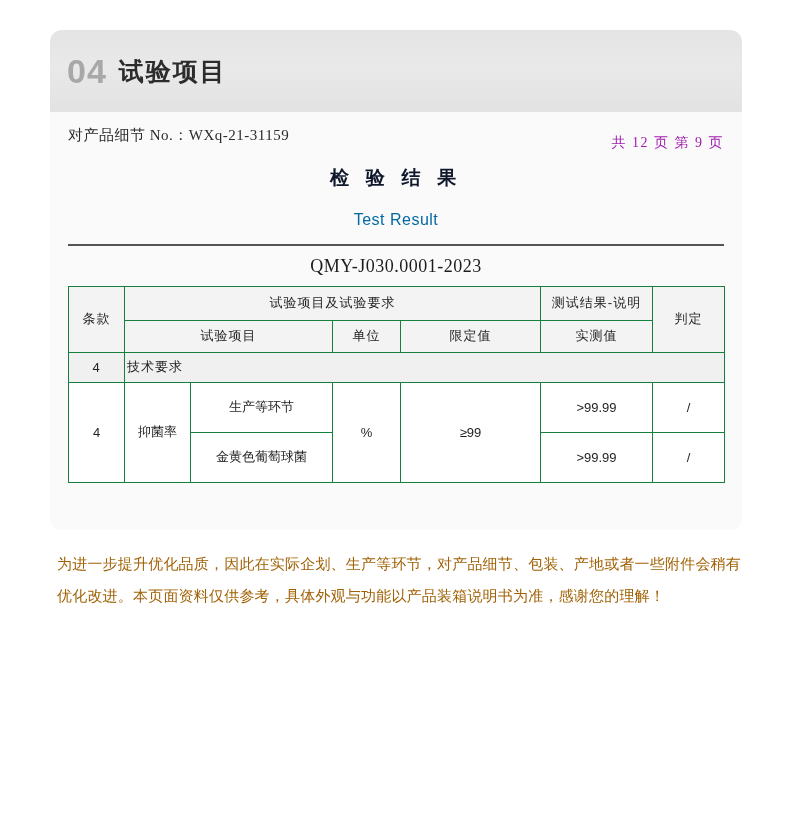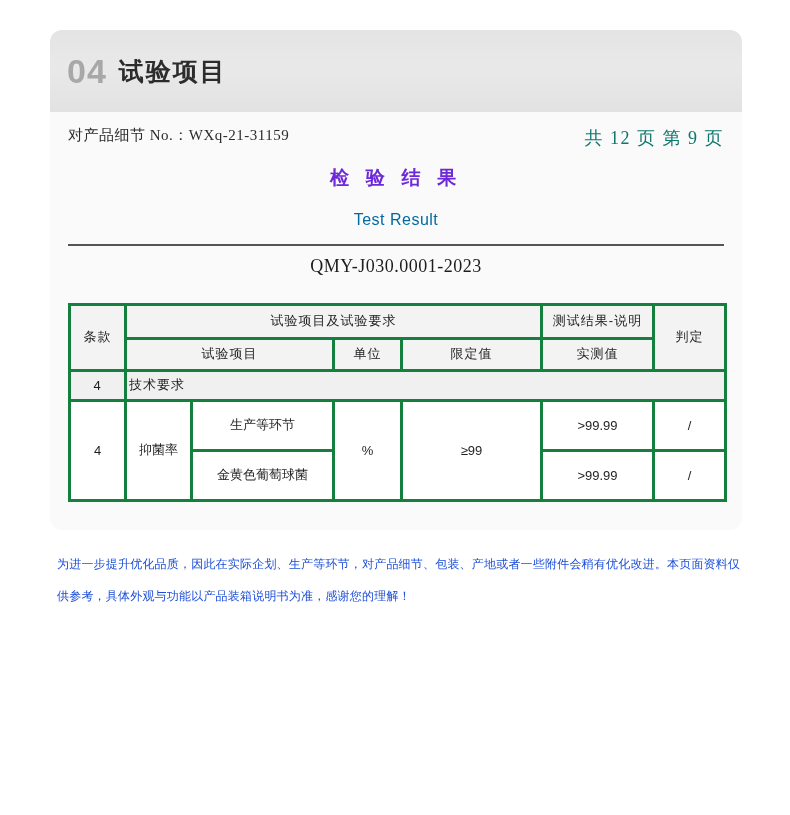--- a/index.html
+++ b/index.html
@@ -77,36 +77,36 @@
     left: 18px;
     top: 14px;
     font-family: "Liberation Serif", serif;
     font-size: 15px;
     color: #2b2b2b;
     letter-spacing: 0.5px;
   }
   .meta-right {
     position: absolute;
     right: 18px;
-    top: 14px;
-    font-family: "Liberation Serif", serif;
-    font-size: 18px;
-    color: #0f766e;
+    top: 22px;
+    font-family: "Liberation Serif", serif;
+    font-size: 14px;
+    color: #a21caf;
     letter-spacing: 1.5px;
   }
 
   .report-titles {
     text-align: center;
     margin-top: 2px;
   }
   .title-cn {
     font-family: "Liberation Serif", serif;
     font-size: 19px;
     font-weight: bold;
-    color: #6d28d9;
+    color: #0f172a;
     letter-spacing: 6px;
     line-height: 1.5;
   }
   .title-en {
     font-family: Liberation Sans, sans-serif;
     font-size: 16px;
     color: #0369a1;
     letter-spacing: 0.5px;
     line-height: 1.5;
     margin-top: 15px;
@@ -118,33 +118,33 @@
     background: #555;
   }
 
   .std-code {
     text-align: center;
     font-family: "Liberation Serif", serif;
     font-size: 18px;
     color: #1d1d1d;
     letter-spacing: 0.5px;
     margin-top: 10px;
-    margin-bottom: 26px;
+    margin-bottom: 9px;
   }
 
   
   table.result {
     margin: 0 18px;
     width: 656px;
     border-collapse: collapse;
     table-layout: fixed;
     font-family: "Liberation Sans", sans-serif;
   }
   table.result td {
-    border: 3px solid #15803d;
+    border: 1px solid #15803d;
     text-align: center;
     vertical-align: middle;
     color: #1f1f1f;
     font-size: 13px;
     padding: 4px 2px;
     background: #ffffff;
   }
   .cell-head {
     background: #f3f3f3 !important;
     font-size: 13.5px;
@@ -169,23 +169,23 @@
   .h-30 { height: 30px; }
   .h-50 { height: 50px; }
   .slash { font-size: 13px; }
 
   
   .footnote {
     position: absolute;
     left: 57px;
     top: 548px;
     width: 684px;
-    font-size: 12px;
+    font-size: 15px;
     line-height: 32px;
-    color: #1d4ed8;
+    color: #a16207;
     letter-spacing: 0.2px;
   }
 </style>
 </head>
 <body>
 
 <div id="page">
 
   <div class="card">
 

